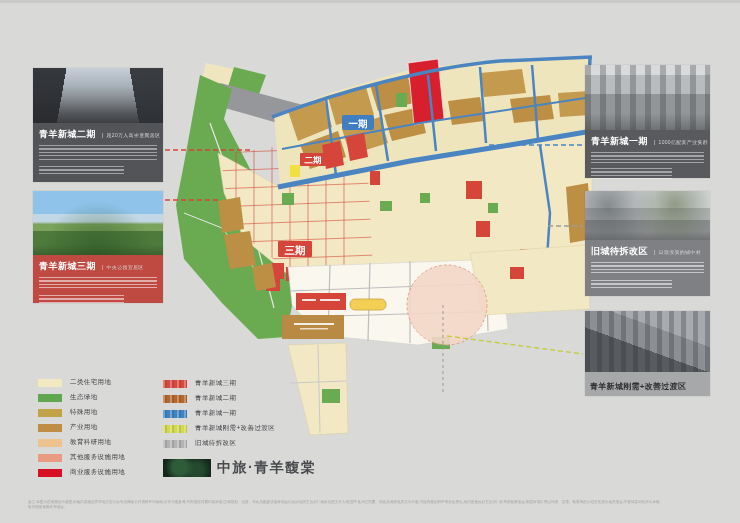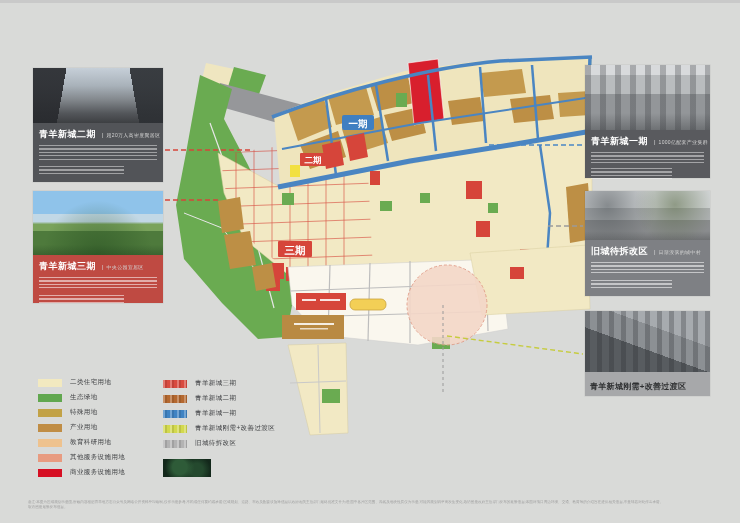--- a/index.html
+++ b/index.html
@@ -313,18 +313,19 @@
   <div class="lgd-row" style="left:163px;top:421px;">
     <span class="lgd-sw textured" style="background-color: rgb(211, 217, 78);"></span>
     <span class="lgd-label">青羊新城刚需+改善过渡区</span>
     </div>
   <div class="lgd-row" style="left:163px;top:436px;">
     <span class="lgd-sw textured" style="background-color: rgb(179, 179, 179);"></span>
     <span class="lgd-label">旧城待拆改区</span>
     </div>
 
   <div class="logo-box"></div>
+  <div class="logo-text">中旅·青羊馥棠</div>
   <div class="footer">
     <span>备注:本图为区域规划示意图,所载内容根据青羊地方志公众号及网络公开资料整理绘制,仅作示意参考,不构成任何要约或承诺;区域规划、道路、市政及配套设施等信息以政府相关主管部门最终批准文件为准;图中各片区范围、界线及地块性质仅为示意,可能因规划调整而发生变化,敬请留意政府主管部门发布的最新信息;本图对项目周边环境、交通、教育等的介绍旨在提供相关信息,不意味着对此作出承诺。</span><br>
     <span>敬请留意最新发布信息。</span>
   </div>
 
 </div>
 
 </body></html>

